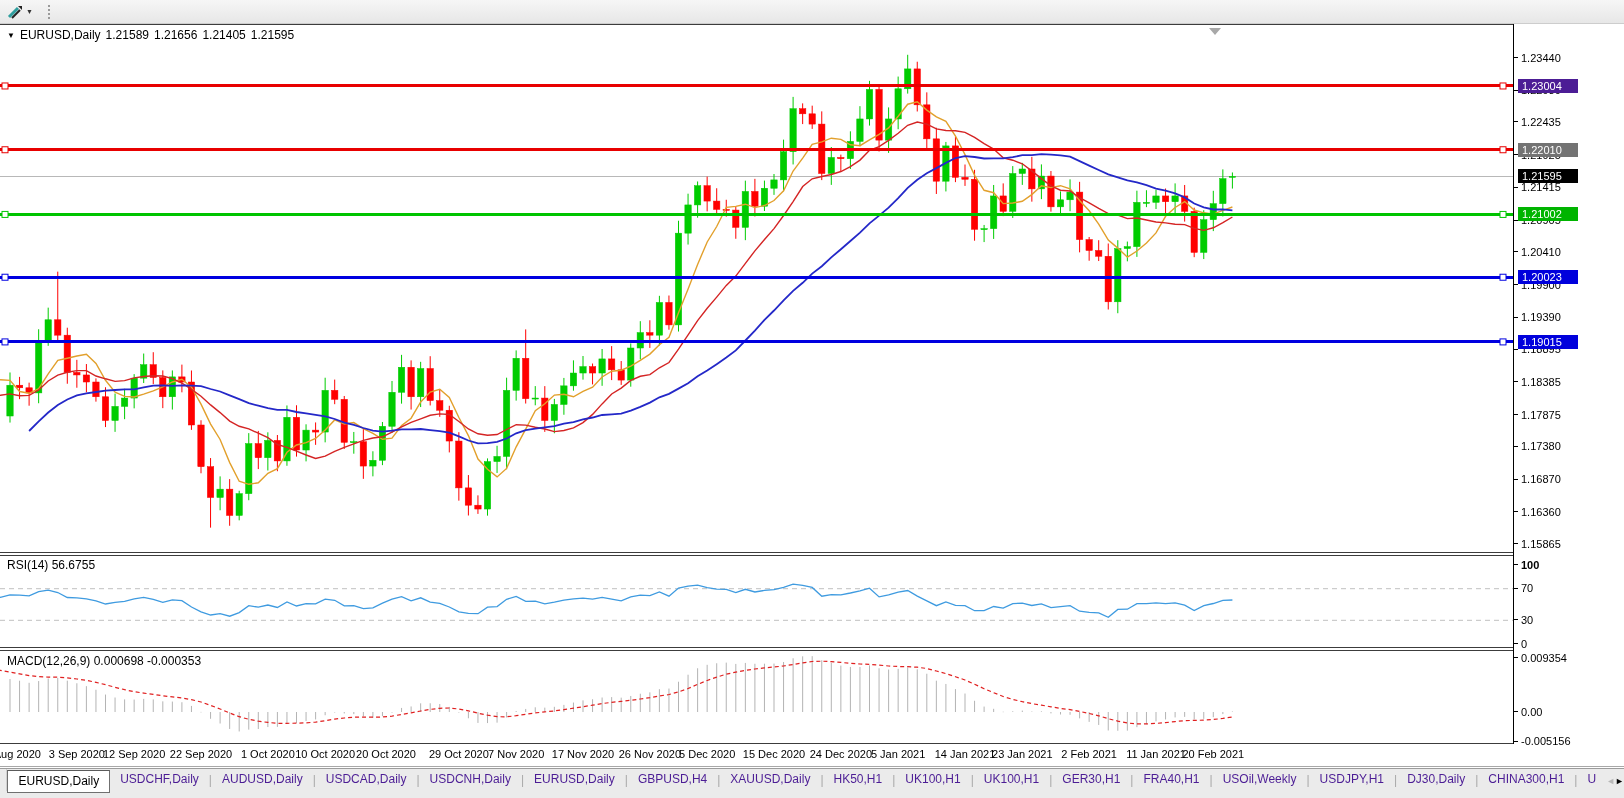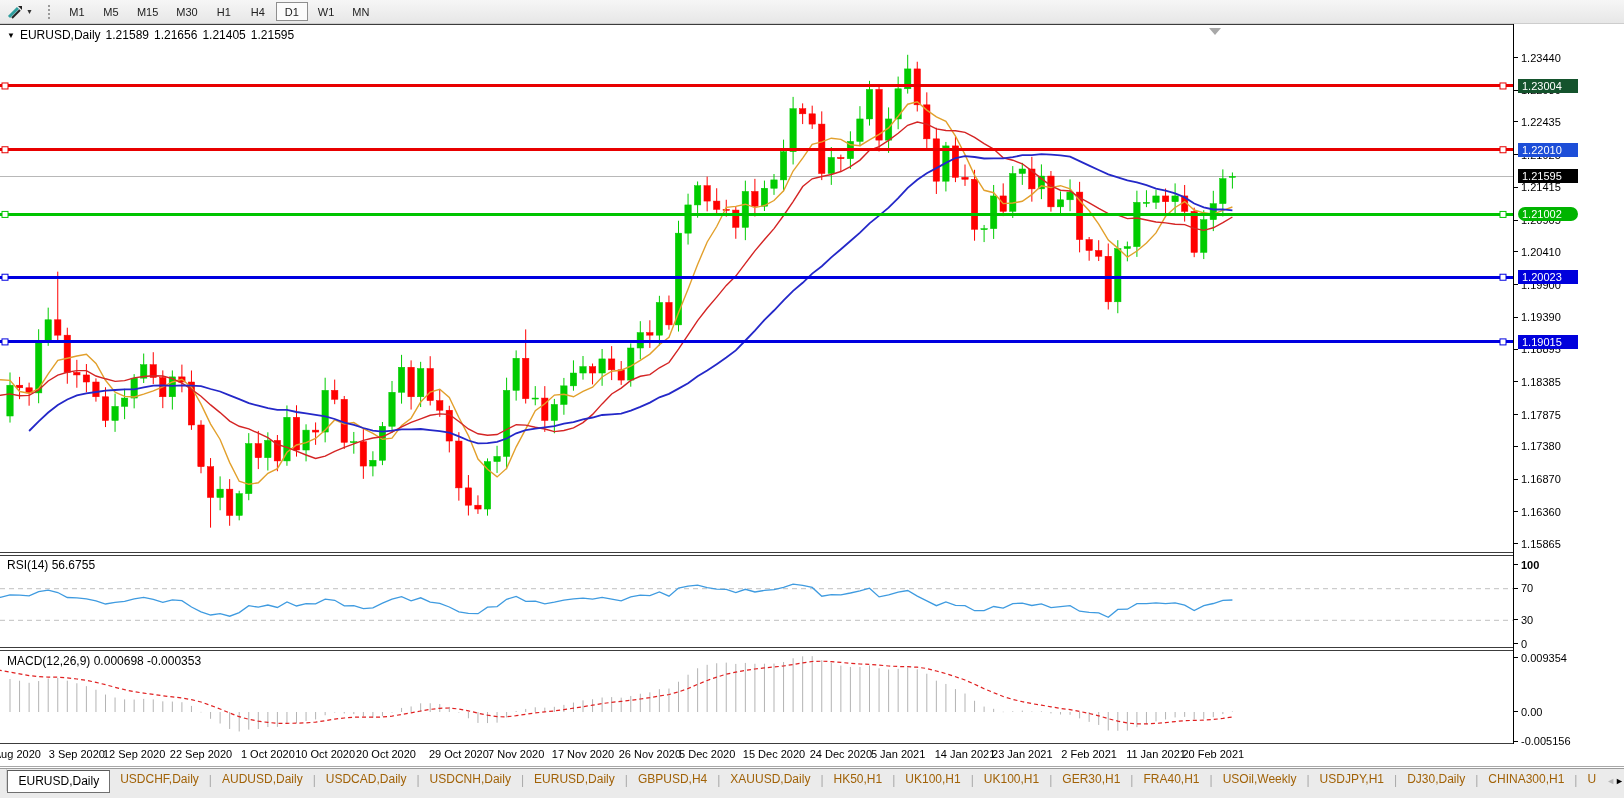--- a/index.html
+++ b/index.html
@@ -36,21 +36,21 @@
   .tick .dash{width:4px;height:1px;background:#000;margin-right:3px;}
   .price-badge{position:absolute;left:4px;font-size:11px;color:#fff;line-height:14px;
     padding:0 4px 0 4px;min-width:52px;z-index:6;white-space:nowrap;}
   
   #date-axis{position:absolute;top:745px;left:0;width:1513px;height:21px;background:#fff;}
   .date-label{position:absolute;top:3px;transform:translateX(-50%);font-size:11px;color:#000;white-space:nowrap;}
   
   #tabbar{position:absolute;top:768px;left:0;width:1624px;height:30px;background:#ebebeb;
     border-top:1px solid #9c9c9c;display:flex;align-items:flex-start;font-size:12px;}
   .tab-spacer{width:12px;height:22px;border-right:1px solid #d0d0d0;}
-  .tab{height:20px;line-height:20px;padding:0 10px;color:#a16207;white-space:nowrap;cursor:default;}
+  .tab{height:20px;line-height:20px;padding:0 10px;color:#4c1d95;white-space:nowrap;cursor:default;}
   .tab.active{background:#fff;border:1px solid #707070;border-top:1px solid #5a5a5a;
     color:#000;height:21px;margin-top:1px;}
   .tab-sep{color:#a8a8a8;line-height:22px;}
   .tab-arrow{width:16px;text-align:center;font-size:9px;line-height:24px;cursor:default;}
   .tab-arrow.disabled{color:#b8b8b8;}
   .tab-arrow.enabled{color:#000;}
 </style>
 </head>
 <body>
 
@@ -59,21 +59,20 @@
     <span>
       <svg width="16" height="16" style="position:static">
         <line x1="3" y1="13" x2="12" y2="4" stroke="#2f9e9e" stroke-width="3"></line>
         <line x1="6" y1="14" x2="14" y2="6" stroke="#222" stroke-width="2"></line>
         <polygon points="12,2 16,2 16,6" fill="#222"></polygon>
       </svg>
     </span>
     <span class="dd-caret">▼</span>
   </div>
   <div class="grip"></div>
-  <div id="tf-buttons"><button class="tf-btn">M1</button><button class="tf-btn">M5</button><button class="tf-btn">M15</button><button class="tf-btn">M30</button><button class="tf-btn">H1</button><button class="tf-btn">H4</button><button class="tf-btn active">D1</button><button class="tf-btn">W1</button><button class="tf-btn">MN</button></div>
 </div>
 
 <div class="hline-div" style="top:24px"></div>
 <div class="hline-div" style="top:552px"></div>
 <div class="hline-div" style="top:555px"></div>
 <div class="hline-div" style="top:647px"></div>
 <div class="hline-div" style="top:650px"></div>
 <div class="hline-div" style="top:743px"></div>
 <div class="hline-div" style="top:766px;background:#a8a8a8"></div>
 <div id="axis-vline"></div>
@@ -569,24 +568,24 @@
       <span>1.16870</span>
     </div>
     <div class="tick" style="top: 481.253px;">
       <span class="dash"></span>
       <span>1.16360</span>
     </div>
     <div class="tick" style="top: 513.012px;">
       <span class="dash"></span>
       <span>1.15865</span>
     </div>
-    <div class="price-badge" style="top: 54.9738px; background: #14532d;">1.23004</div>
-    <div class="price-badge" style="top: 118.749px; background: #1d4ed8;">1.22010</div>
+    <div class="price-badge" style="top: 54.9738px; background: #4c1d95;">1.23004</div>
+    <div class="price-badge" style="top: 118.749px; background: #737373;">1.22010</div>
     <div class="price-badge" style="top: 145.375px; background: rgb(0, 0, 0);">1.21595</div>
-    <div class="price-badge" style="top: 183.422px; background: rgb(0, 180, 0); border-radius: 7px;">1.21002</div>
+    <div class="price-badge" style="top: 183.422px; background: rgb(0, 180, 0);">1.21002</div>
     <div class="price-badge" style="top: 246.235px; background: rgb(0, 0, 220);">1.20023</div>
     <div class="price-badge" style="top: 310.908px; background: rgb(0, 0, 220);">1.19015</div>
     <div class="tick" style="top: 534px; font-weight: bold;">
       <span class="dash"></span>
       <span>100</span>
     </div>
     <div class="tick" style="top: 557.7px;">
       <span class="dash"></span>
       <span>70</span>
     </div>

